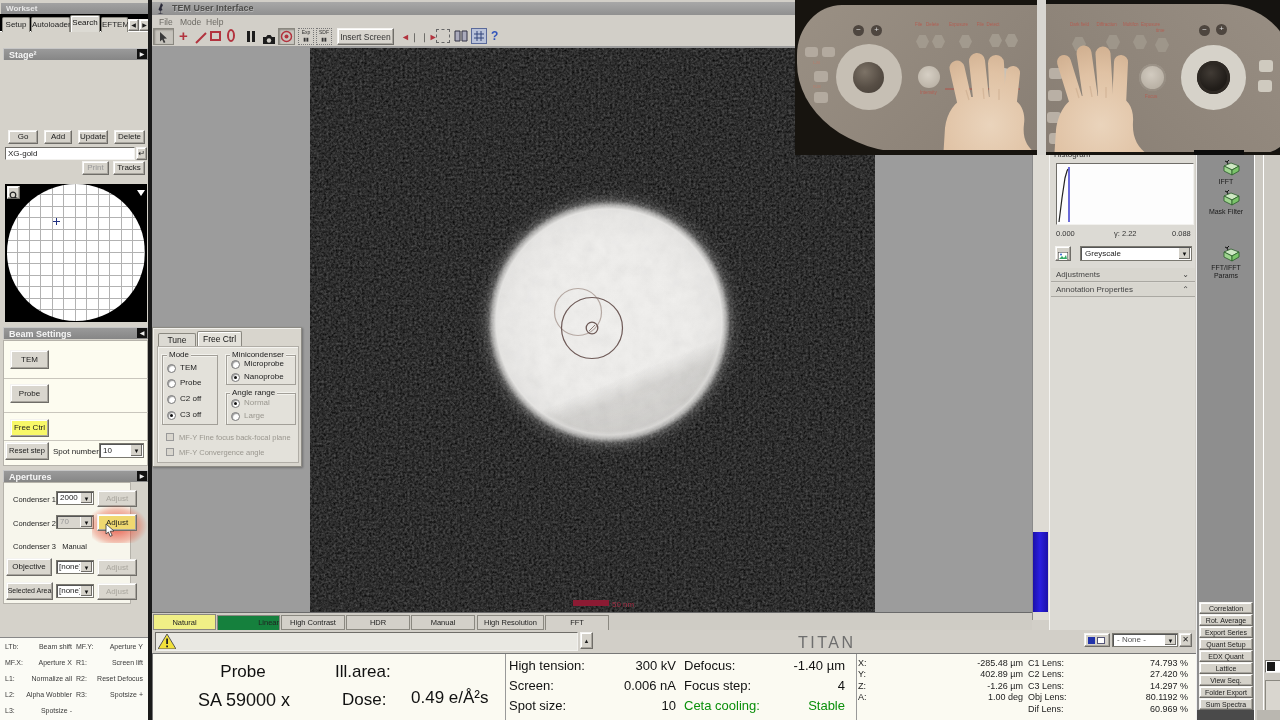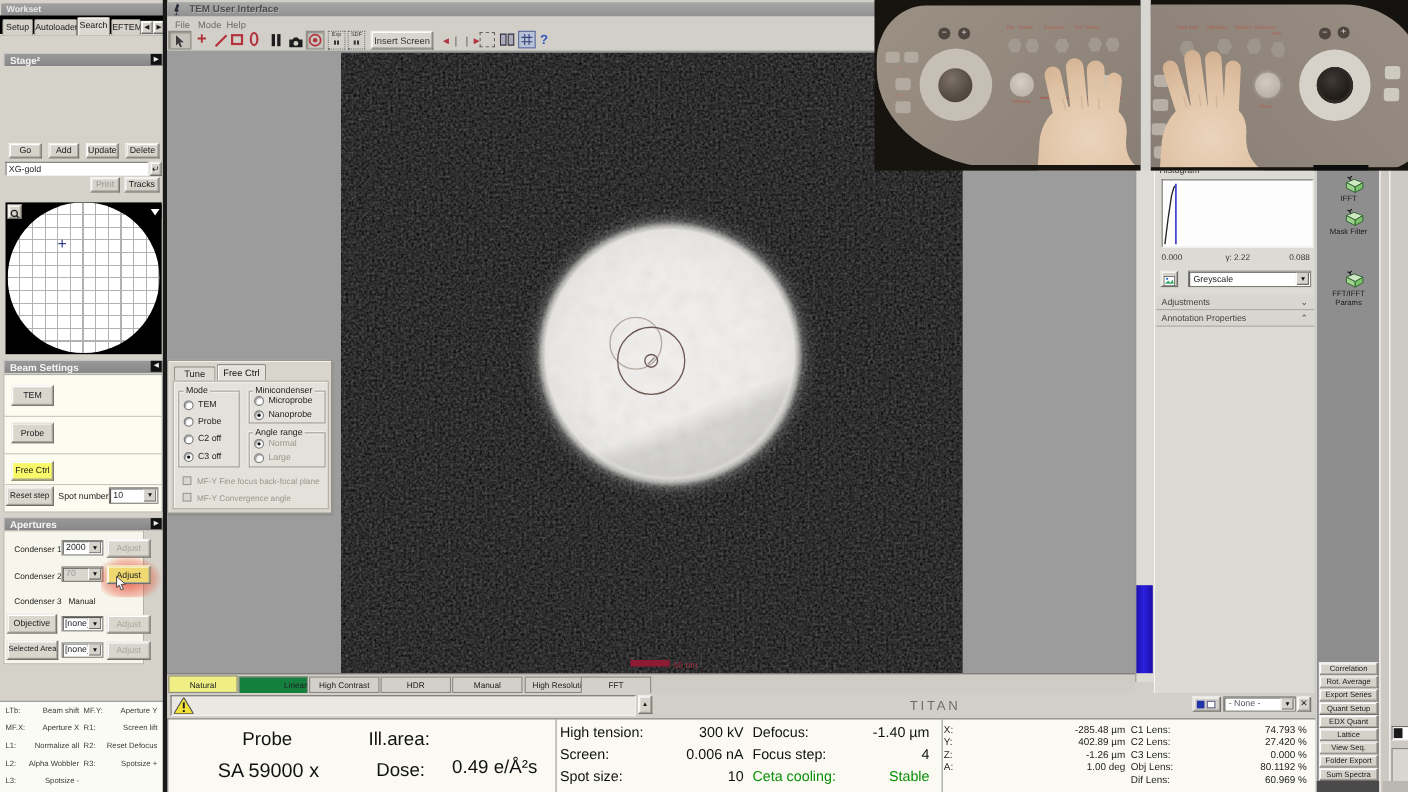--- a/index.html
+++ b/index.html
@@ -312,32 +312,32 @@
   <div class="abs" style="left:2px;top:664px;width:24px;height:56px;background:#bab7b0;"></div>
 </div>
 
 <div class="abs" style="left:152px;top:612px;width:880px;height:18px;background:#cfccc5;border-top:1px solid #6a6a6a;">
   <div class="abs" style="left:1px;top:1px;width:63px;height:16px;background:#f0ef86;border:1px solid #8a8880;font-size:7.5px;text-align:center;line-height:15px;color:#222;">Natural</div>
   <div class="abs" style="left:65px;top:2px;width:63px;height:29px;background:#15803d;border:1px solid #8a8880;font-size:7.5px;text-align:right;line-height:14px;color:#222;">Linear</div>
   <div class="abs" style="left:129px;top:2px;width:64px;height:15px;background:#d3d0c9;border:1px solid #8a8880;font-size:7.5px;text-align:center;line-height:14px;color:#222;">High Contrast</div>
   <div class="abs" style="left:194px;top:2px;width:64px;height:15px;background:#d3d0c9;border:1px solid #8a8880;font-size:7.5px;text-align:center;line-height:14px;color:#222;">HDR</div>
   <div class="abs" style="left:259px;top:2px;width:64px;height:15px;background:#d3d0c9;border:1px solid #8a8880;font-size:7.5px;text-align:center;line-height:14px;color:#222;">Manual</div>
   <div class="abs" style="left:325px;top:2px;width:67px;height:15px;background:#d3d0c9;border:1px solid #8a8880;font-size:7.5px;text-align:center;line-height:14px;color:#222;">High Resolution</div>
-  <div class="abs" style="left:376px;top:2px;width:64px;height:16px;background:#d3d0c9;border:1px solid #8a8880;font-size:7.5px;text-align:center;line-height:14px;color:#222;">FFT</div>
+  <div class="abs" style="left:393px;top:2px;width:64px;height:16px;background:#d3d0c9;border:1px solid #8a8880;font-size:7.5px;text-align:center;line-height:14px;color:#222;">FFT</div>
 </div>
 
 <div class="abs" style="left:152px;top:630px;width:1102px;height:23px;background:#d2cfc8;">
   <div class="abs sunken" style="left:3px;top:2px;width:423px;height:19px;background:#e9e8e2;"></div>
   <svg class="abs" style="left:6px;top:4px;" width="18" height="15" viewBox="0 0 18 15">
       <path d="M9 0 L18 15 L0 15 Z" fill="#f2e23a" stroke="#555" stroke-width="1"></path>
       <rect x="8.2" y="4.5" width="1.8" height="5.5" fill="#222"></rect>
       <rect x="8.2" y="11.5" width="1.8" height="1.8" fill="#222"></rect>
     </svg>
   <div class="btn" style="left:428px;top:2px;width:13px;height:17px;font-size:6px;line-height:16px;">▲</div>
-  <div class="abs" style="left:646px;top:4px;font-size:12px;color:#6e6e6e;letter-spacing:2.5px;margin-left:29px;">TITAN</div>
+  <div class="abs" style="left:646px;top:4px;font-size:16px;color:#6e6e6e;letter-spacing:2.5px;">TITAN</div>
   <div class="btn" style="left:932px;top:3px;width:26px;height:14px;">
       <div style="position:absolute;left:3px;top:3px;width:7px;height:7px;background:#2233aa;"></div>
       <div style="position:absolute;left:12px;top:3px;width:8px;height:7px;background:#fff;border:1px solid #557;"></div>
     </div>
   <div class="combo" style="left:960px;top:3px;width:66px;height:14px;line-height:12px;padding-left:4px;color:#555;">- None -<div class="da">▼</div></div>
   <div class="btn" style="left:1027px;top:3px;width:13px;height:14px;font-size:8px;line-height:12px;">✕</div>
 </div>
 
 <div class="abs" style="left:152px;top:653px;width:1102px;height:67px;background:#fbfaf2;border-top:1px solid #777;border-left:1px solid #777;">
   <div class="abs" style="left:352px;top:0;width:1px;height:67px;background:#999;"></div>
@@ -367,21 +367,21 @@
   <div class="abs" style="left:720px;top:15px;width:150px;text-align:right;font-size:9px;color:#222;">402.89 µm</div>
   <div class="abs" style="left:720px;top:27px;width:150px;text-align:right;font-size:9px;color:#222;">-1.26 µm</div>
   <div class="abs" style="left:720px;top:38px;width:150px;text-align:right;font-size:9px;color:#222;">1.00 deg</div>
   <div class="abs" style="left:875px;top:4px;font-size:9px;color:#222;">C1 Lens:</div>
   <div class="abs" style="left:875px;top:15px;font-size:9px;color:#222;">C2 Lens:</div>
   <div class="abs" style="left:875px;top:27px;font-size:9px;color:#222;">C3 Lens:</div>
   <div class="abs" style="left:875px;top:38px;font-size:9px;color:#222;">Obj Lens:</div>
   <div class="abs" style="left:875px;top:50px;font-size:9px;color:#222;">Dif Lens:</div>
   <div class="abs" style="left:955px;top:4px;width:80px;text-align:right;font-size:9px;color:#222;">74.793 %</div>
   <div class="abs" style="left:955px;top:15px;width:80px;text-align:right;font-size:9px;color:#222;">27.420 %</div>
-  <div class="abs" style="left:955px;top:27px;width:80px;text-align:right;font-size:9px;color:#222;">0.000 %</div>
+  <div class="abs" style="left:955px;top:27px;width:80px;text-align:right;font-size:9px;color:#222;">14.297 %</div>
   <div class="abs" style="left:955px;top:38px;width:80px;text-align:right;font-size:9px;color:#222;">80.1192 %</div>
   <div class="abs" style="left:955px;top:50px;width:80px;text-align:right;font-size:9px;color:#222;">60.969 %</div>
 </div>
 
 <div class="abs" style="left:1037px;top:0;width:9px;height:155px;background:#d8d6d1;z-index:21;"></div>
 <div class="abs" style="left:795px;top:0;width:242px;height:155px;background:#17140f;overflow:hidden;filter:blur(0.4px);z-index:20;">
   <div class="abs" style="left:2px;top:5px;width:268px;height:148px;border-radius:45px 0 0 115px / 50px 0 0 90px;background:linear-gradient(135deg,#9a9084,#8f857a 60%,#877d73);"></div>
   <div class="abs" style="left:41px;top:44px;width:66px;height:66px;border-radius:50%;background:#c6bfb4;"></div>
   <div class="abs" style="left:58px;top:62px;width:31px;height:31px;border-radius:50%;background:radial-gradient(circle at 38% 32%,#7d7367,#574e45 55%,#443d36);"></div>
   <div class="abs" style="left:58px;top:25px;width:11px;height:11px;border-radius:50%;background:#4e463f;color:#ddd;font-size:8px;line-height:10px;text-align:center;">−</div>

